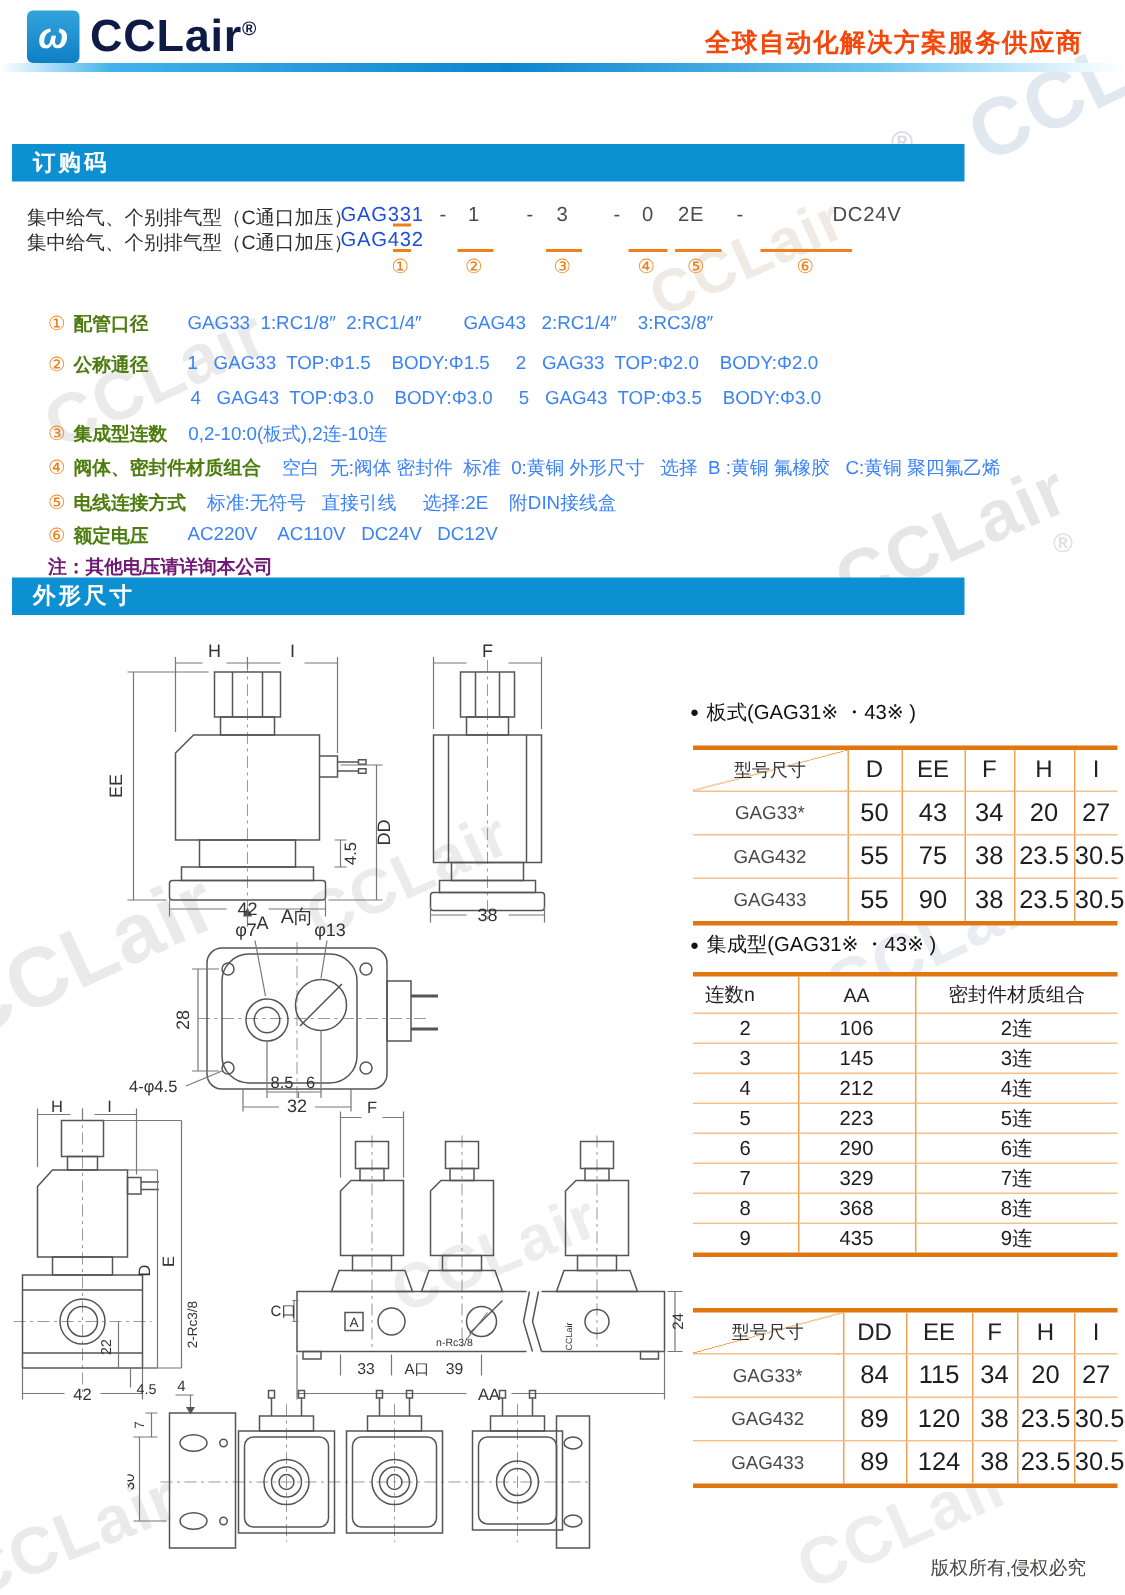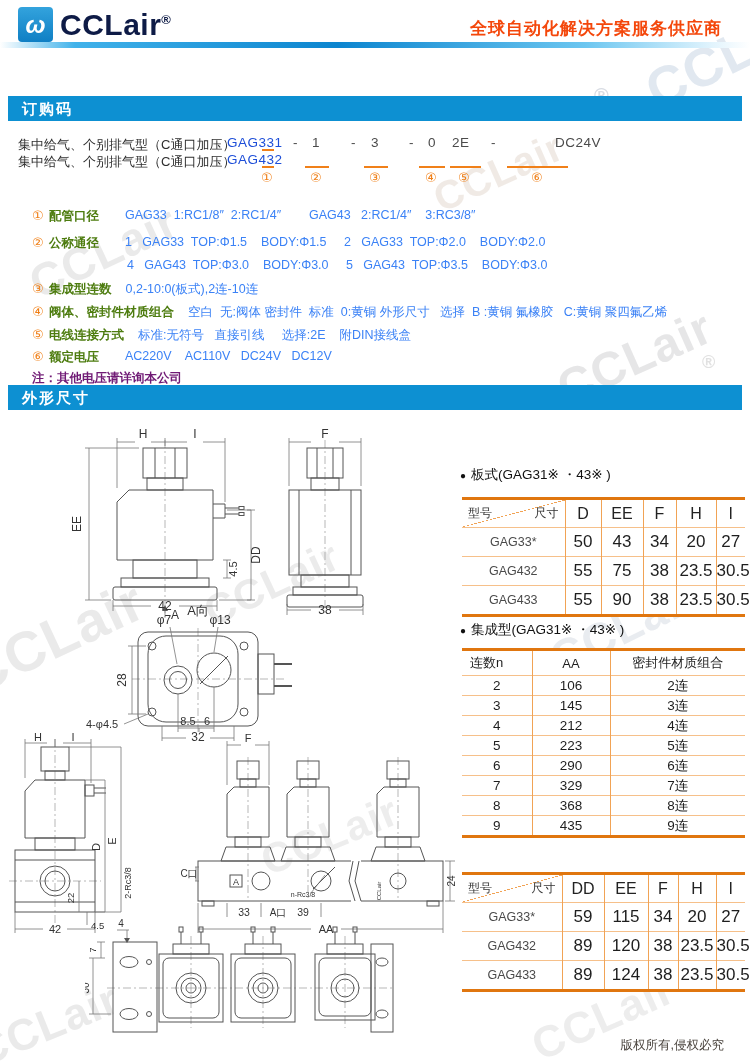--- a/index.html
+++ b/index.html
@@ -9,21 +9,21 @@
   
   .logo-box{left:18px;top:7px;width:35px;height:35px;border-radius:4px;
     background:linear-gradient(180deg,#33a3dd,#0f7fc4);display:flex;align-items:center;justify-content:center;}
   .logo-glyph{color:#fff;font-size:24px;font-weight:bold;font-style:italic;line-height:1;}
   .brand{left:60px;top:8px;font-size:30px;font-weight:bold;color:#0e1b46;letter-spacing:.5px;}
   .brand sup{font-size:13px;}
   .tagline{right:28px;top:17px;font-size:17px;font-weight:bold;color:#f4470b;letter-spacing:1px;}
   .hdr-divider{left:0;top:42px;width:750px;height:6px;
     background:linear-gradient(90deg,#ffffff 0%,#41b2ea 10%,#0c85cf 45%,#6cc6f0 78%,#e2f4fd 95%,#ffffff 100%);}
   
-  .secbar{left:8px;width:734px;height:25px;background:#0d90d2;color:#fff;
+  .secbar{left:8px;width:635px;height:25px;background:#0d90d2;color:#fff;
     font-size:15px;font-weight:bold;letter-spacing:2px;line-height:25px;padding-left:14px;box-sizing:border-box;}
   
   .ord-label{font-size:13px;color:#2e2e2e;}
   .ord-code{font-size:13.5px;color:#1d4ed8;letter-spacing:.5px;}
   .seg{font-size:13.5px;color:#4b4b4b;letter-spacing:.5px;}
   .uline{height:2px;background:#f08019;}
   .marker{font-size:13px;color:#f08019;}
   
   .spec{left:32px;display:flex;align-items:flex-start;font-size:12.5px;white-space:pre;}
   .spec .num{color:#f08019;font-size:13px;width:17px;flex:0 0 auto;}
@@ -39,21 +39,21 @@
   table.dim td{border-left:1px solid #f1a355;border-top:1px solid #f6c08a;text-align:center;padding:0;color:#1e1e1e;}
   table.dim tr td:first-child{border-left:none;}
   table.dim tr.hdr td{border-top:none;}
   .t-big td{height:28px;font-size:17px;}
   .t-big tr.hdr td{height:27px;font-size:16px;color:#222;}
   .t-big td.model{font-size:12.5px;color:#4a4a4a;}
   .t-mid td{height:19px;font-size:13.5px;}
   .t-mid tr.hdr td{height:24px;font-size:13px;}
   .t-mid td.lft{text-align:left;padding-left:8px;}
   td.corner{background:linear-gradient(to bottom right,transparent 49.5%,#f1a355 49.5%,#f1a355 50.7%,transparent 50.7%);}
-  .cwrap{display:flex;justify-content:space-between;padding:0 6px;font-size:12px;color:#333;}
+  .cwrap{display:flex;justify-content:center;padding:0 6px;font-size:12px;color:#333;}
   
   svg .ln{stroke:#555;stroke-width:1;fill:none;}
   svg .thin{stroke:#777;stroke-width:.8;fill:none;}
   svg .cl{stroke:#999;stroke-width:.7;fill:none;stroke-dasharray:8 3 2 3;}
   svg text{fill:#333;font-family:"Liberation Sans","DejaVu Sans",sans-serif;}
   .dimtxt{font-size:12px;}
   
   .wm{position:absolute;font-weight:bold;letter-spacing:1px;pointer-events:none;white-space:nowrap;}
   
   .copyright{right:26px;top:1037px;font-size:12.5px;font-weight:normal;color:#4a443e;}
@@ -503,21 +503,21 @@
               </div>
             </td>
         <td>DD</td>
         <td>EE</td>
         <td>F</td>
         <td>H</td>
         <td>I</td>
       </tr>
       <tr>
         <td class="model">GAG33*</td>
-        <td>59</td>
+        <td>84</td>
             <td>115</td>
         <td>34</td>
             <td>20</td>
         <td>27</td>
       </tr>
       <tr>
         <td class="model">GAG432</td>
         <td>89</td>
             <td>120</td>
         <td>38</td>

